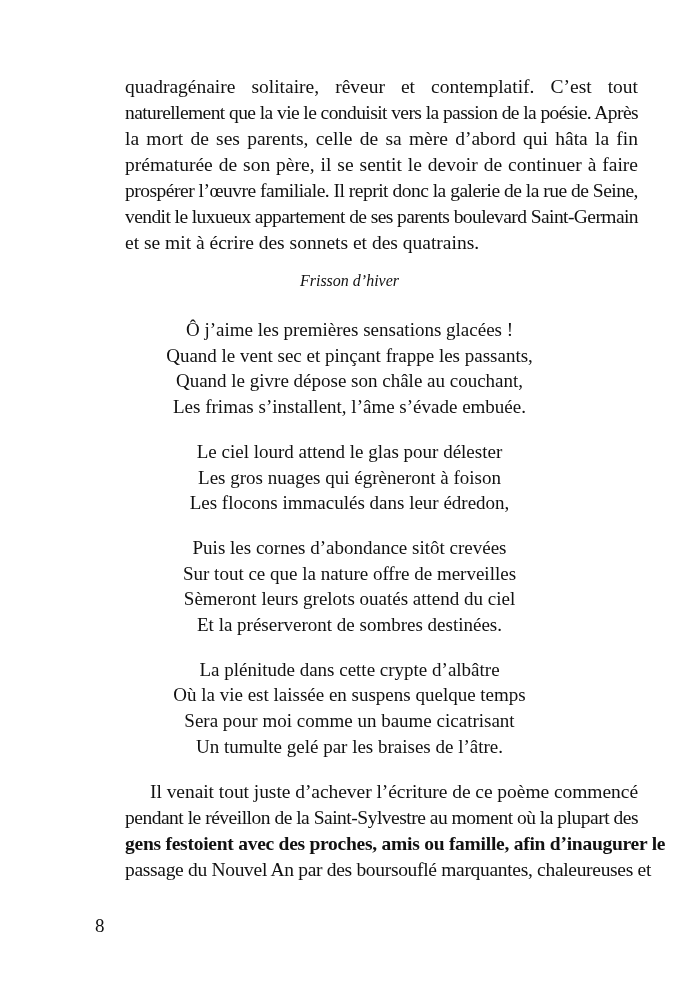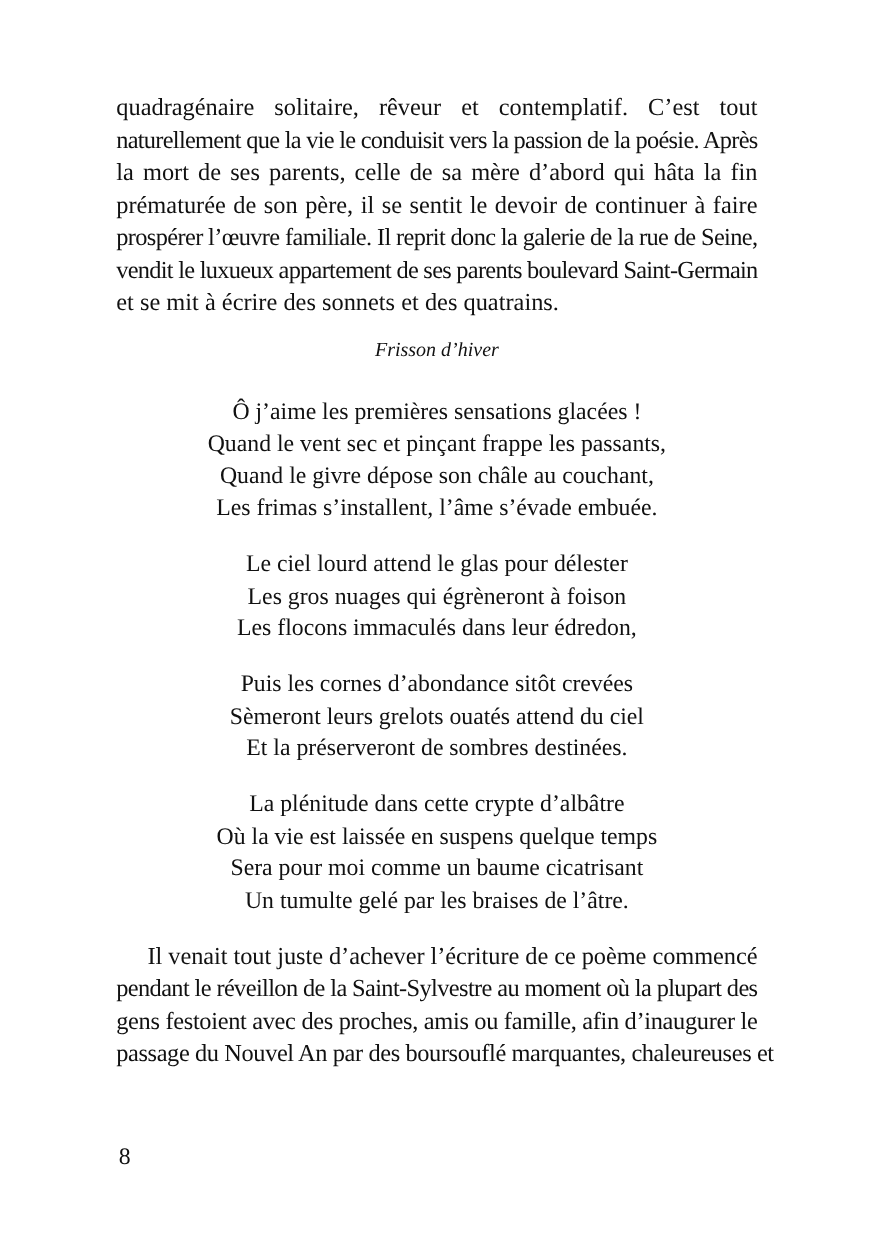--- a/index.html
+++ b/index.html
@@ -1,20 +1,20 @@
 <!DOCTYPE html>
 <html><head>
 <meta charset="utf-8">
 <style>
   html, body { margin: 0; padding: 0; background: #ffffff; }
   body { width: 700px; height: 992px; position: relative; overflow: hidden;
          font-family: "Liberation Serif", "DejaVu Serif", serif; color: #111111; }
   .page { position: absolute; left: 93px; top: 74px; width: 513px; }
   .para { font-size: 19.5px; line-height: 26px; text-align: justify; margin: 0; }
-  .para .ln { display: block; text-align: justify; text-align-last: justify; white-space: nowrap; }
+  .para .ln { display: block; text-align: justify; text-align-last: justify; white-space: nowrap; margin-left: 32px; }
   .para .ln.last { text-align-last: left; }
   .title { font-style: italic; text-align: center; font-size: 16px; line-height: 26px; margin: 12px 0 23px 0; }
   .stanza { text-align: center; font-size: 19px; line-height: 25.7px; margin: 0 0 19px 0; }
   .stanza .vl { display: block; }
   .indent { padding-left: 25px; }
   .page-number { position: absolute; left: 95px; top: 914px; font-size: 19px; line-height: 24px; }
   .para2 { margin-top: 2px; }
 </style>
 </head>
 <body>
@@ -38,31 +38,32 @@
     <span class="vl">Quand le givre dépose son châle au couchant,</span>
     <span class="vl">Les frimas s’installent, l’âme s’évade embuée.</span>
   </div>
   <div class="stanza">
     <span class="vl">Le ciel lourd attend le glas pour délester</span>
     <span class="vl">Les gros nuages qui égrèneront à foison</span>
     <span class="vl">Les flocons immaculés dans leur édredon,</span>
   </div>
   <div class="stanza">
     <span class="vl">Puis les cornes d’abondance sitôt crevées</span>
+    <span class="vl">Sur tout ce que la nature offre de merveilles</span>
     <span class="vl">Sèmeront leurs grelots ouatés attend du ciel</span>
     <span class="vl">Et la préserveront de sombres destinées.</span>
   </div>
   <div class="stanza">
     <span class="vl">La plénitude dans cette crypte d’albâtre</span>
     <span class="vl">Où la vie est laissée en suspens quelque temps</span>
     <span class="vl">Sera pour moi comme un baume cicatrisant</span>
     <span class="vl">Un tumulte gelé par les braises de l’âtre.</span>
   </div>
 
   <p class="para para2">
     <span class="ln indent" style="word-spacing: 0px; letter-spacing: -0.0493952px; text-align-last: left;">Il venait tout juste d’achever l’écriture de ce poème commencé</span>
     <span class="ln" style="word-spacing: 0px; letter-spacing: -0.492634px; text-align-last: left;">pendant le réveillon de la Saint-Sylvestre au moment où la plupart des</span>
-    <span class="ln" style="word-spacing: 0px; letter-spacing: -0.255888px; text-align-last: left;">gens festoient avec des proches, amis ou famille, afin d’inaugurer le</span>
+    <span class="ln" style="word-spacing: 0px; letter-spacing: -0.255888px; text-align-last: left; font-weight: bold;">gens festoient avec des proches, amis ou famille, afin d’inaugurer le</span>
     <span class="ln" style="word-spacing: 0px; letter-spacing: -0.312267px; text-align-last: left;">passage du Nouvel An par des boursouflé marquantes, chaleureuses et</span>
   </p>
 </div>
 
 <div class="page-number">8</div>
 
 </body></html>

